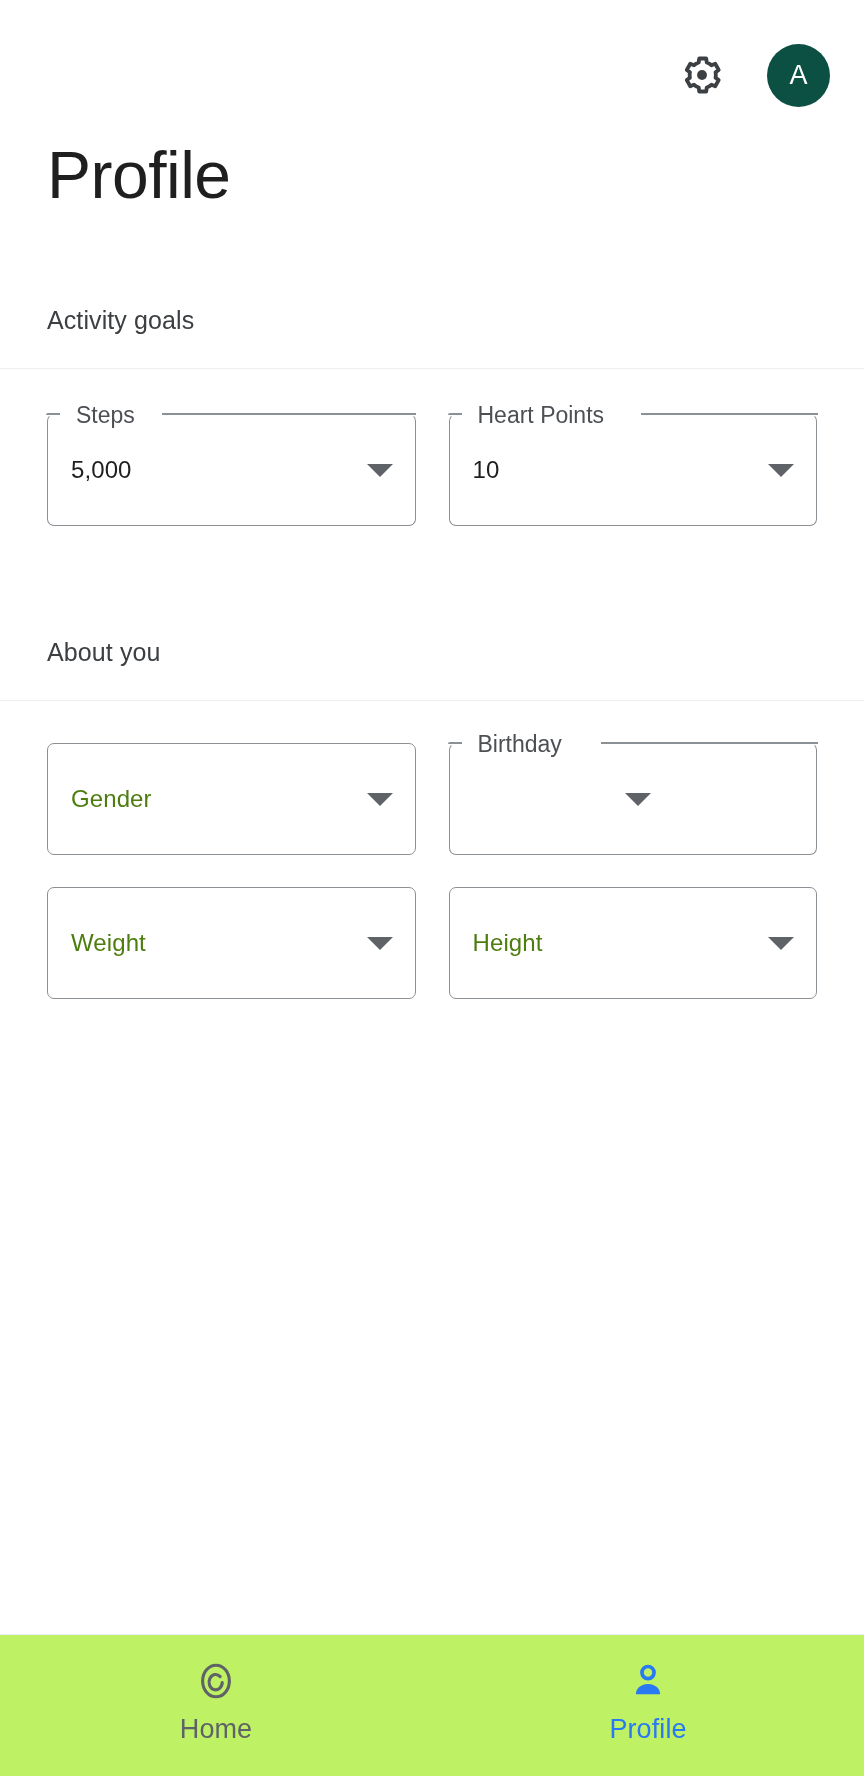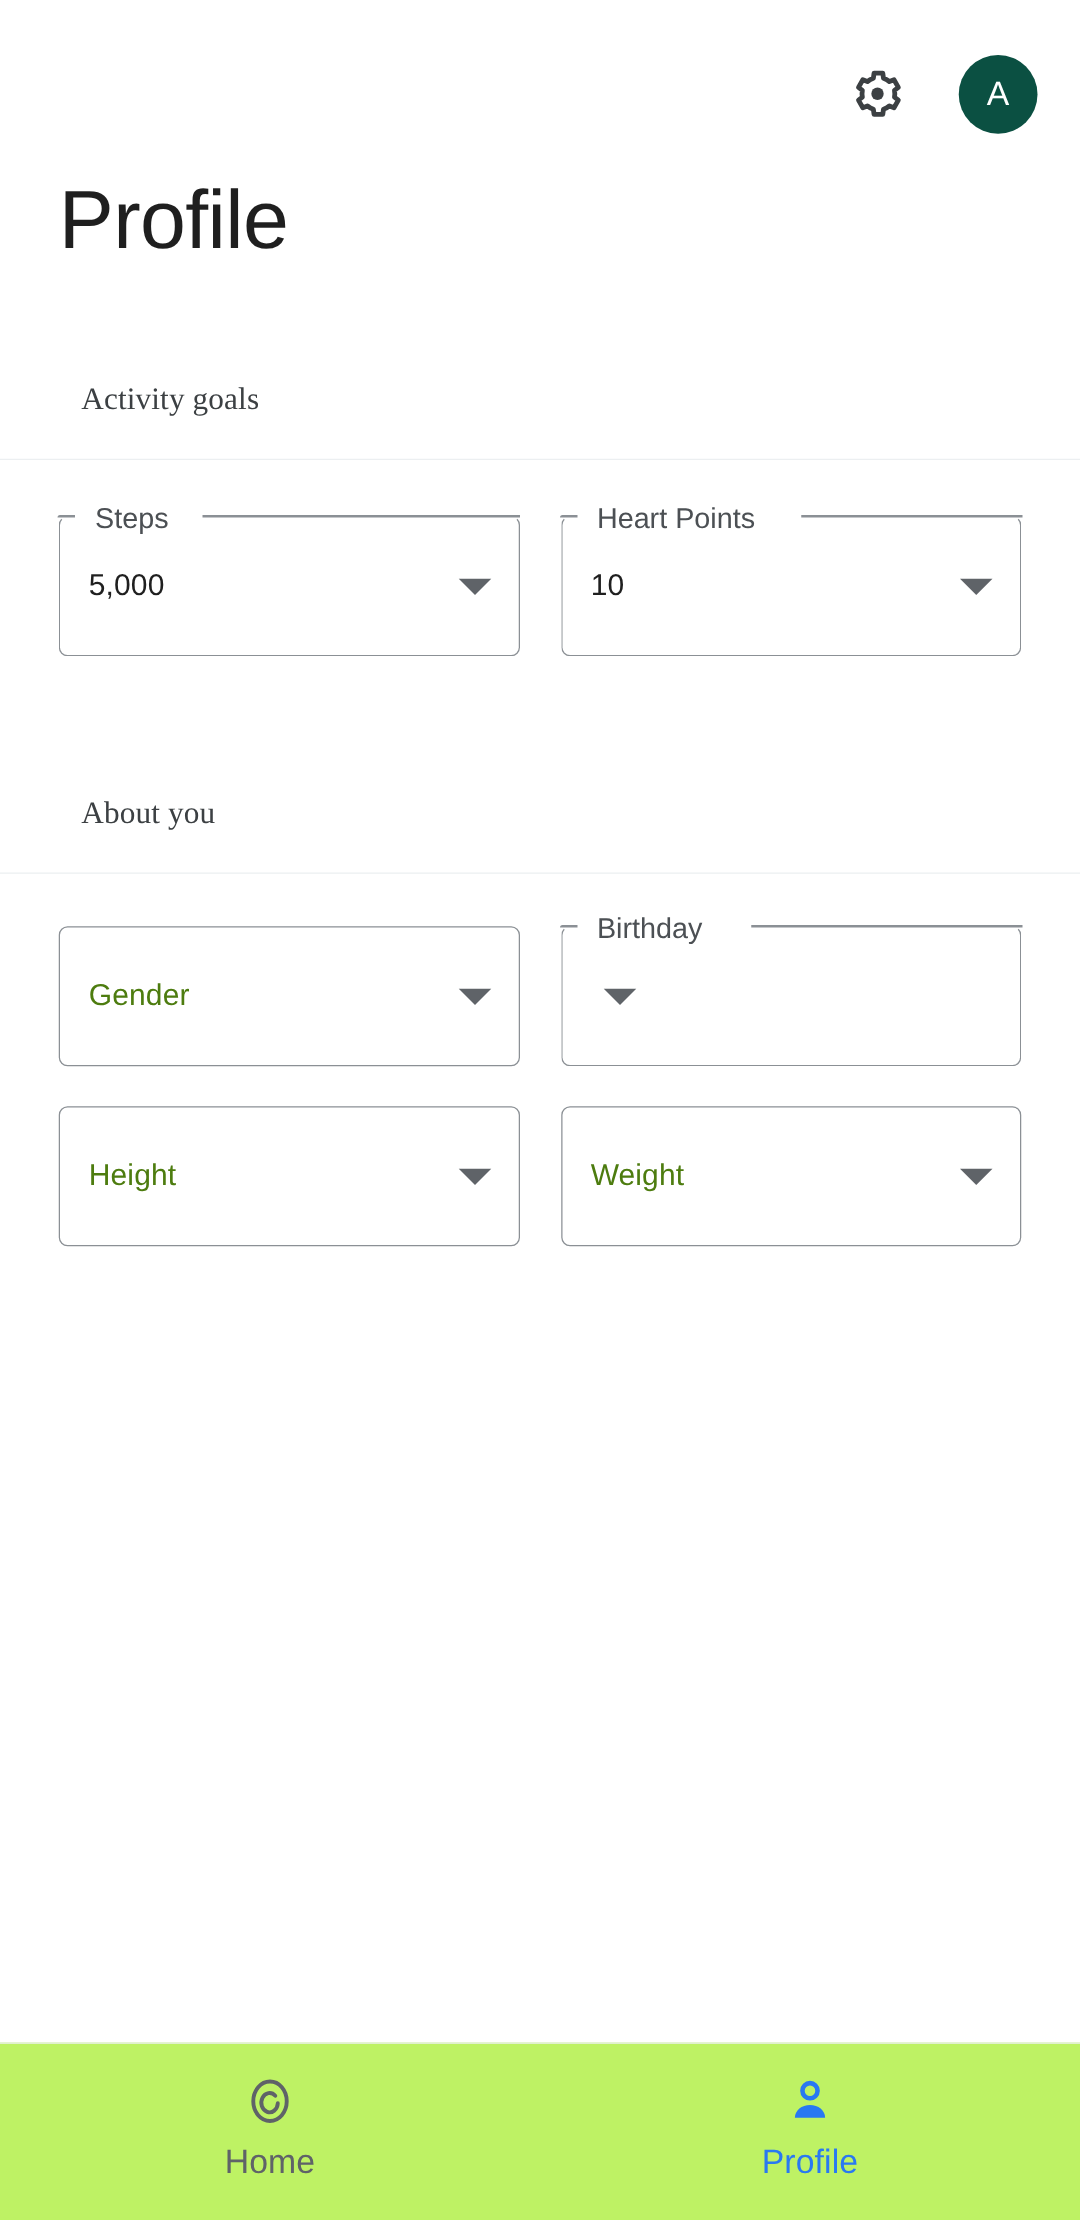--- a/index.html
+++ b/index.html
@@ -72,23 +72,22 @@
     margin-top: -8px;
     flex: 0 0 auto;
   }
 
   
   .content { flex: 1 1 auto; }
 
   .section-header {
     font-size: 25px;
     color: #3c4043;
-    padding: 0 65px;
+    padding: 0 47px;
     letter-spacing: 0.1px;
-    font-family: Liberation Serif, serif;
   }
   .section-header.first { margin-top: 98px; }
   .section-header.second { margin-top: 112px; }
 
   .divider {
     height: 1px;
     background: #eceff1;
     width: 100%;
     margin-top: 33px;
   }
@@ -107,20 +106,21 @@
     position: relative;
     flex: 1 1 0;
     height: 112px;
     border: 1.6px solid #8b9095;
     border-radius: 7px;
     display: flex;
     align-items: center;
     padding: 0 22px 0 23px;
     cursor: pointer;
     background: #ffffff;
+    justify-content: center;
   }
   
   .field.has-label { border-top-color: transparent; }
   .field.has-label::before,
   .field.has-label::after {
     content: "";
     position: absolute;
     top: -1.6px;
     height: 1.6px;
     background: #8b9095;
@@ -251,26 +251,26 @@
       <div class="field has-label" style="--notch:150px">
         <span class="float-label">Birthday</span>
         <span class="caret"></span>
       </div>
 
     </div>
 
     <div class="field-row about-2">
 
       <div class="field">
+        <span class="field-value placeholder">Weight</span>
+        <span class="caret"></span>
+      </div>
+
+      <div class="field">
         <span class="field-value placeholder">Height</span>
-        <span class="caret"></span>
-      </div>
-
-      <div class="field">
-        <span class="field-value placeholder">Weight</span>
         <span class="caret"></span>
       </div>
 
     </div>
 
   </div>
 
   <div class="bottom-nav">
 
     <div class="nav-item">

